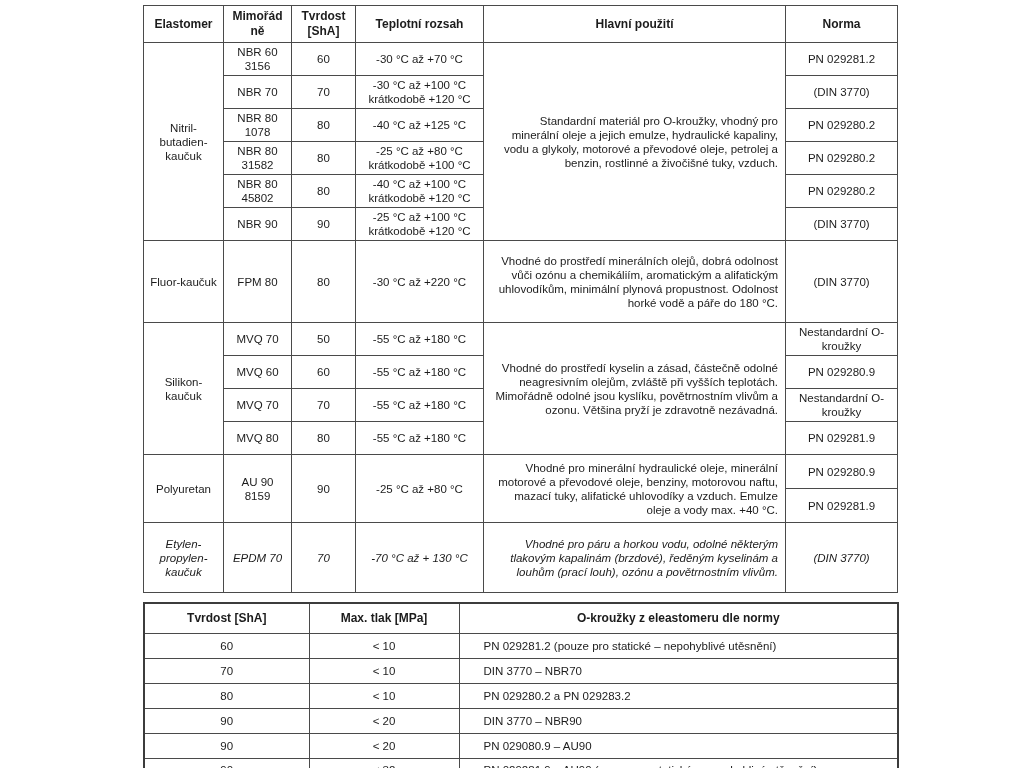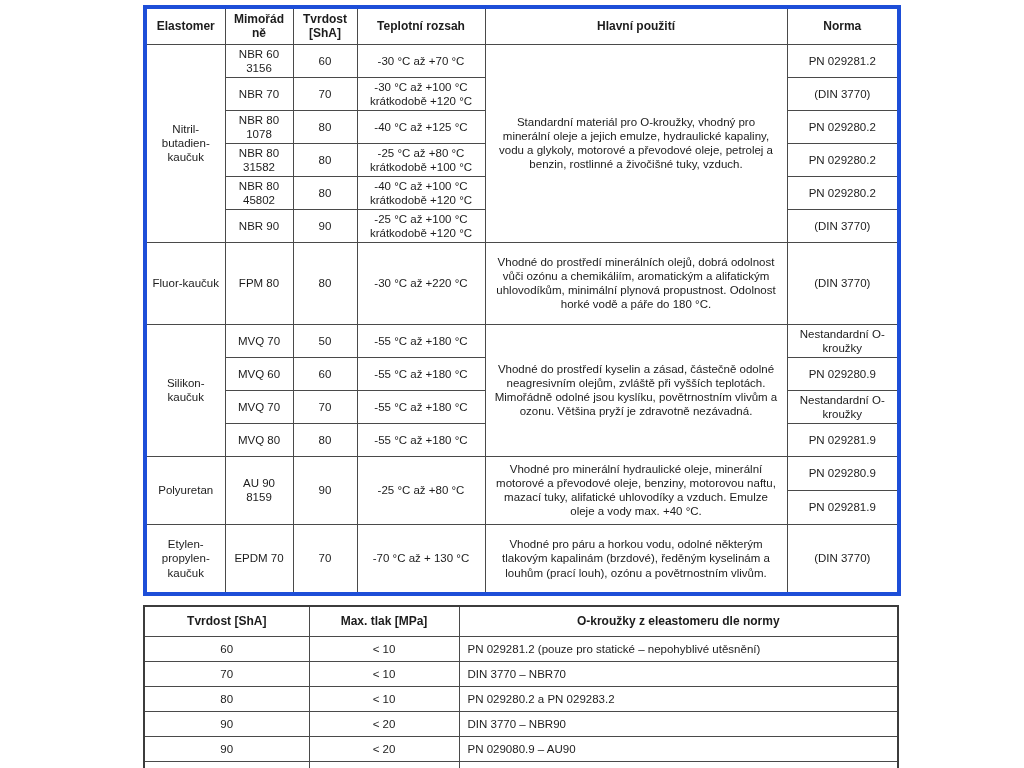--- a/index.html
+++ b/index.html
@@ -6,49 +6,49 @@
   html, body { margin: 0; padding: 0; }
   body {
     width: 1024px; height: 768px;
     background: #ffffff;
     font-family: "Liberation Sans", sans-serif;
     color: #1c1c1c;
   }
   .page { width: 1024px; height: 768px; overflow: hidden; background: #fff; }
 
   table { border-collapse: collapse; table-layout: fixed; margin-left: 143px; background: #fff; }
-  .t1 { margin-top: 5px; width: 754px; border: 4px solid #1d4ed8; }
+  .t1 { margin-top: 5px; width: 754px; border: 1px solid #1d4ed8; }
   .t2 { margin-top: 9px; width: 754px; border: 2px solid #3c3c3c; }
 
   td, th {
     border: 1px solid #4a4a4a;
     font-size: 11.5px;
     line-height: 1.22;
     padding: 2px 5px;
     text-align: center;
     vertical-align: middle;
     overflow: hidden;
     word-wrap: break-word;
   }
   th { font-weight: bold; font-size: 12px; }
 
   
   .rh-hdr { height: 37px; }
   .rh-n   { height: 31px; }
   .rh-f   { height: 82px; }
   .rh-s   { height: 33px; }
   .rh-p   { height: 34px; }
-  .rh-e   { height: 70px; }
-
-  .c-po { text-align: center; padding: 3px 7px; }
+  .rh-e   { height: 70px; font-style: italic; }
+
+  .c-po { text-align: right; padding: 3px 7px; }
 
   
   .rh2-h { height: 30px; }
   .rh2-r { height: 25px; }
-  .c2-no { text-align: left; padding-left: 8px; }
+  .c2-no { text-align: left; padding-left: 24px; }
 </style>
 </head>
 <body>
 
 <div class="page">
 
   <table class="t1">
     <colgroup>
       <col style="width:80px">
         <col style="width:68px">

